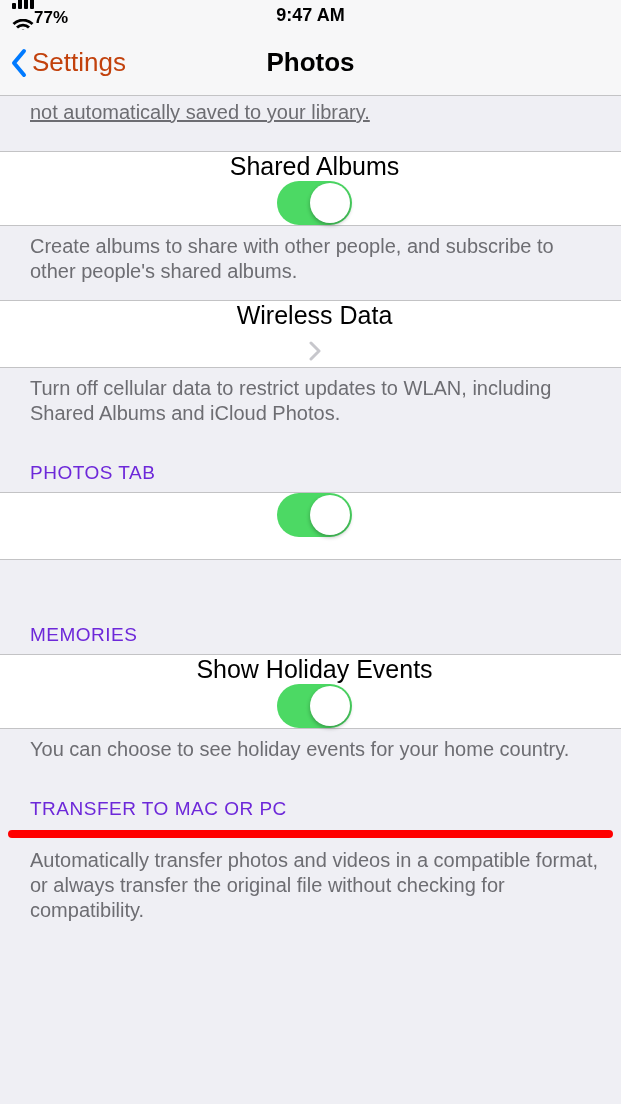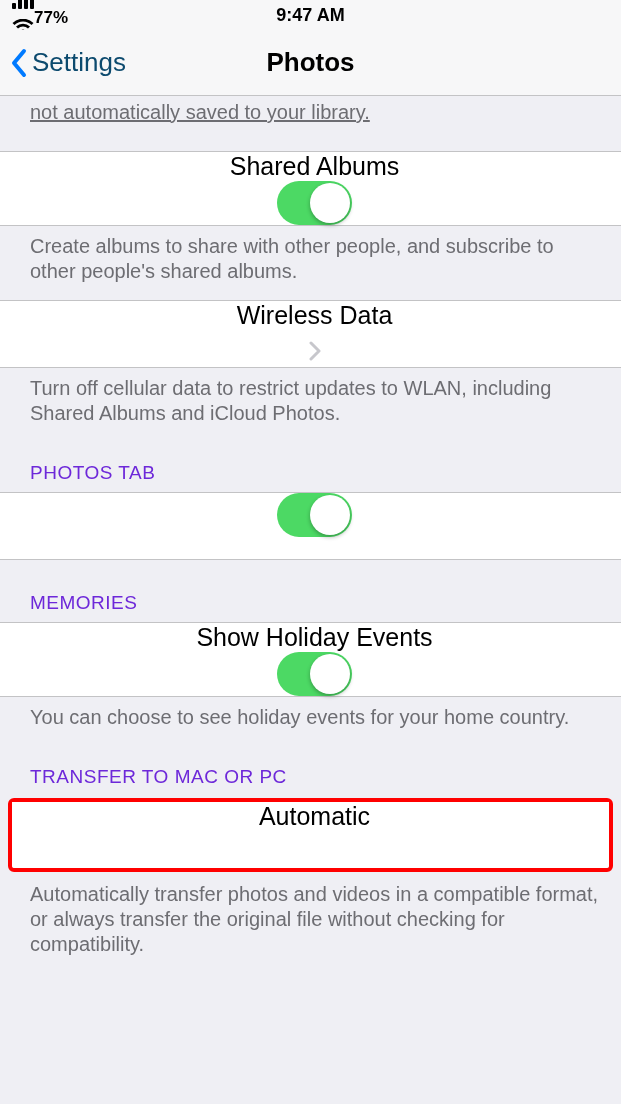--- a/index.html
+++ b/index.html
@@ -41,21 +41,21 @@
   .battery-bolt { position:absolute; left:0; right:0; text-align:center; font-size:11px; line-height:13px;}
   .nav-bar {
     height: 66px;
     background: #f7f7f8;
     border-bottom: 1px solid #c3c3c5;
     position: relative;
     display:flex; align-items:center;
   }
   .back-button {
     display:flex; align-items:center; gap:4px;
-    color:#0c4a6e; font-size:26px; padding-left:10px;
+    color:#c2410c; font-size:26px; padding-left:10px;
     cursor:pointer;
   }
   .back-chevron svg { display:block; }
   .nav-title {
     position:absolute; left:0; right:0; text-align:center;
     font-size:26px; font-weight:600; pointer-events:none;
   }
   .content { }
   .footer-text {
     padding: 8px 22px 16px 30px;
@@ -178,32 +178,29 @@
 
   <div class="section-header tight-top">PHOTOS TAB</div>
   <div class="cell-group">
     <div class="cell">
       <span class="toggle on">
           <span class="knob"></span>
         </span>
     </div>
   </div>
 
-  <div class="section-header" style="padding-top:32px;">MEMORIES</div>
+  <div class="section-header" style="padding-top:64px;">MEMORIES</div>
   <div class="cell-group">
     <div class="cell">
       <span>Show Holiday Events</span>
       <span class="toggle on">
           <span class="knob"></span>
         </span>
     </div>
   </div>
   <div class="footer-text">You can choose to see holiday events for your home country.</div>
 
   <div class="section-header tight-top">TRANSFER TO MAC OR PC</div>
   <div class="highlight-box">
-    <div class="cell">
-      <span>Automatic</span>
-    </div>
   </div>
   <div class="footer-text">Automatically transfer photos and videos in a compatible format, or always transfer the original file without checking for compatibility.</div>
 
 </div>
 
 </body></html>

